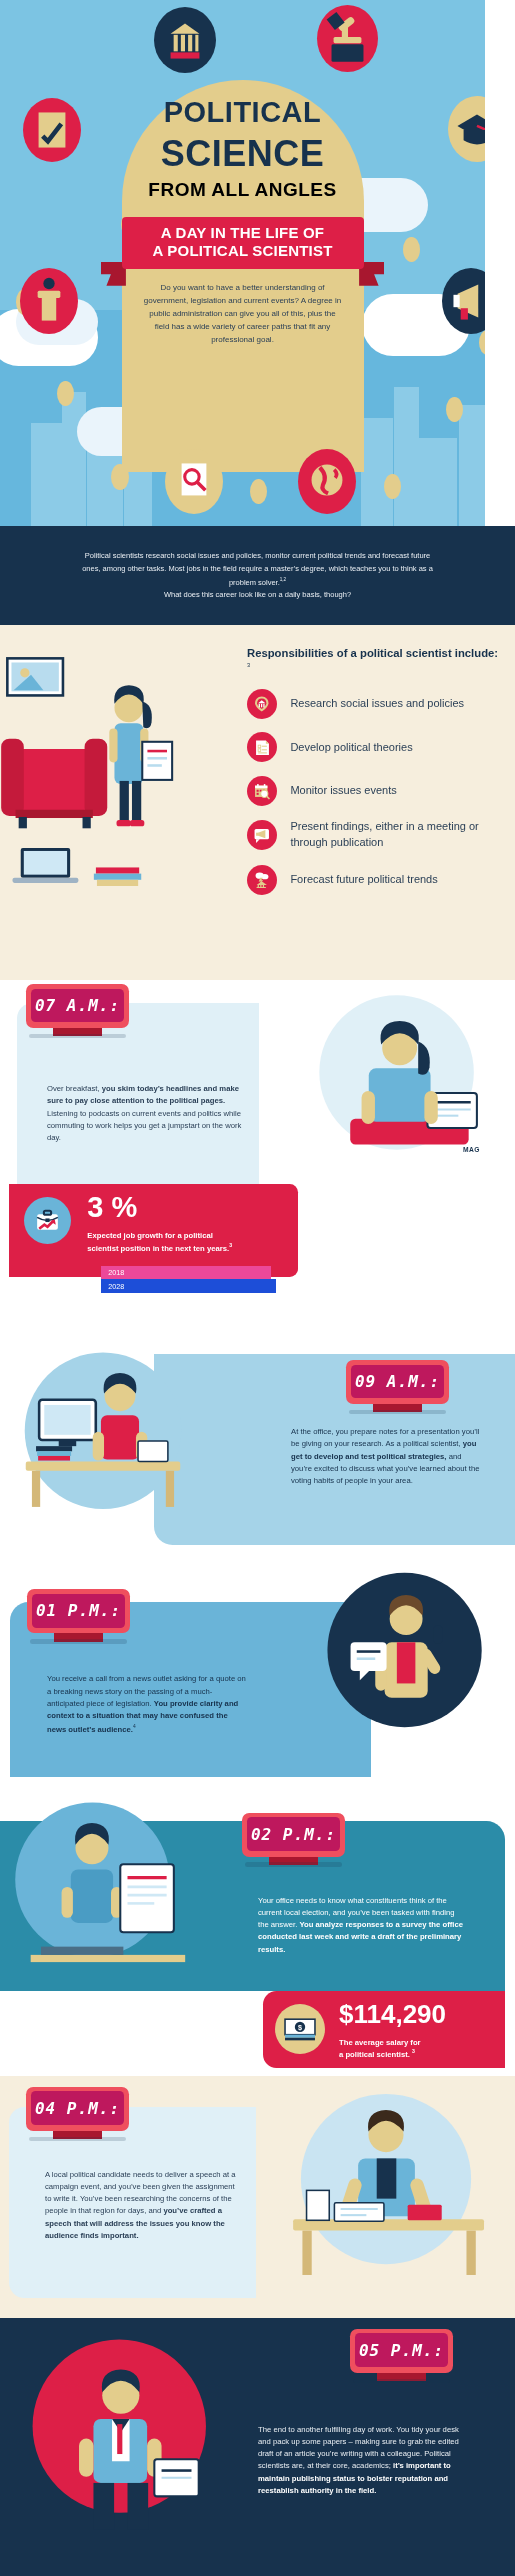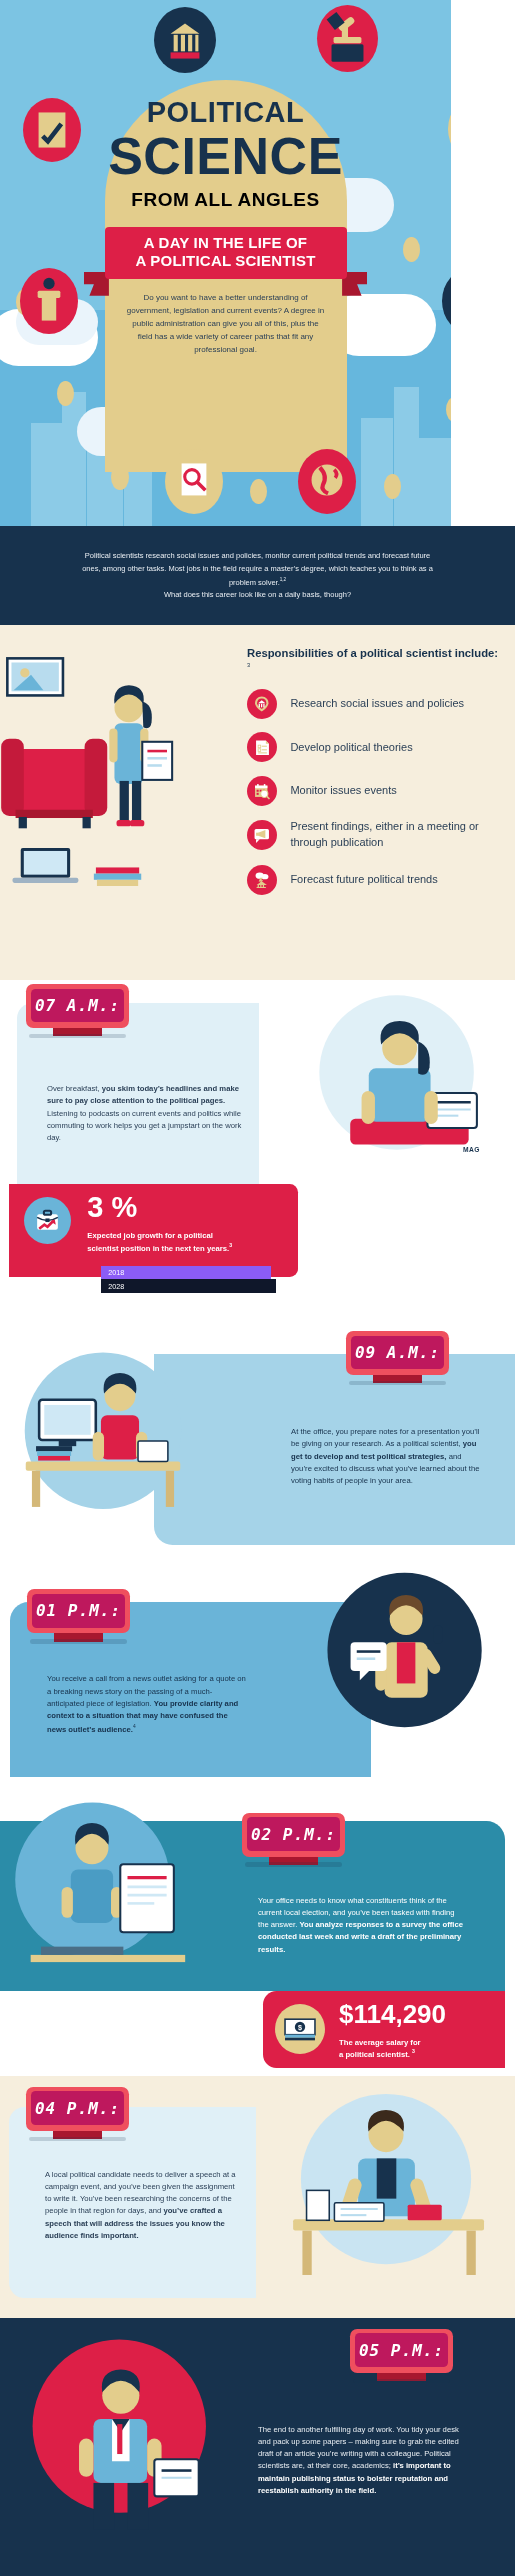--- a/index.html
+++ b/index.html
@@ -6,36 +6,36 @@
   html,body { background:#ffffff; }
   body {
     width:515px; margin:0 auto;
     font-family:"Liberation Sans", sans-serif;
     color:#17324d;
     -webkit-font-smoothing:antialiased;
   }
   .page { width:515px; position:relative; overflow:hidden; }
 
   
-  .hero { position:relative; width:451px; height:526px; background:#7cc4e3; overflow:hidden; }
+  .hero { position:relative; width:485px; height:526px; background:#7cc4e3; overflow:hidden; }
   .sky-city { position:absolute; left:0; bottom:0; width:100%; height:216px; background:#66b7dd; }
   .bldg { position:absolute; bottom:0; background:#8ccbe7; }
   .cloud { position:absolute; background:#eaf4fb; border-radius:31px; }
   .cloud.w { background:#ffffff; }
   .confetti { position:absolute; background:#e3cd8c; border-radius:50%; }
 
   .hero-dome {
     position:absolute; left:50%; transform:translateX(-50%);
     top:80px; width:242px; height:392px;
     background:#e3cd8c;
     border-radius:121px 121px 0 0;
   }
   .hero-inner { position:absolute; left:50%; transform:translateX(-50%); top:98px; width:242px; text-align:center; z-index:6; }
   .h-title1 { font-size:29px; font-weight:bold; letter-spacing:0.5px; color:#17324d; line-height:1.0; }
-  .h-title2 { font-size:52px; font-weight:bold; letter-spacing:0.5px; color:#17324d; line-height:1.0; margin-top:3px; }
+  .h-title2 { font-size:36px; font-weight:bold; letter-spacing:0.5px; color:#17324d; line-height:1.0; margin-top:9px; }
   .h-title3 { font-size:19px; font-weight:bold; letter-spacing:0.5px; color:#000000; margin-top:7.2px; }
 
   .ribbon-wrap { position:relative; margin-top:15.5px; }
   .ribbon { position:relative; background:#dd1f47; color:#fff; border-radius:4.1px;
             padding:7.2px 5.2px 8.2px; font-size:15px; font-weight:bold; line-height:1.22; letter-spacing:0.2px; width:242px; margin:0 auto; z-index:3; }
   .ribbon-tail-l, .ribbon-tail-r { position:absolute; top:45px; width:25px; height:24px; background:#a8172f; z-index:1; }
   .ribbon-tail-l { left:-20.6px; clip-path:polygon(0 0,100% 0,100% 100%,22% 100%,40% 52%,0 52%); }
   .ribbon-tail-r { right:-20.6px; clip-path:polygon(0 0,100% 0,100% 52%,60% 52%,78% 100%,0 100%); }
 
   .hero-para { margin-top:13.4px; font-size:8px; line-height:1.62; color:#2a3f56; padding:0 21.6px; }
@@ -74,22 +74,22 @@
   .ptxt { font-size:7.7px; line-height:1.6; }
   .ptxt b { font-weight:bold; }
   .ptxt sup { font-size:4.9px; }
 
   
   .stat-red { background:#dd1f47; color:#fff; position:relative; }
   .stat-num { font-size:29px; font-weight:bold; line-height:1; }
   .stat-cap { font-size:7.7px; font-weight:bold; line-height:1.4; margin-top:4.1px; }
   .stat-cap sup { font-size:5.2px; }
   .bar { height:13.4px; display:flex; align-items:center; padding-left:7.2px; color:#fff; font-size:7.2px; }
-  .bar.y2018 { background:#8b5cf6; }
-  .bar.y2028 { background:#0f172a;text-align:right; }
+  .bar.y2018 { background:#ec4899; }
+  .bar.y2028 { background:#1d4ed8;text-align:right; }
 
   
   .cta { background:#e3cd8c; padding:23px 0 15.5px; position:relative; text-align:center; }
 </style>
 </head>
 <body>
 
 <div class="page">
 
   <section class="hero">
@@ -412,21 +412,21 @@
         <rect x="40" y="240" width="300" height="18" rx="4" fill="#e3cd8c"></rect>
         <rect x="52" y="258" width="16" height="70" fill="#d4b878"></rect>
         <rect x="312" y="258" width="16" height="70" fill="#d4b878"></rect>
         <rect x="60" y="210" width="70" height="10" fill="#17324d"></rect>
         <rect x="62" y="220" width="66" height="9" fill="#6ab4d8"></rect>
         <rect x="64" y="229" width="62" height="9" fill="#dd1f47"></rect>
         <rect x="258" y="200" width="58" height="40" rx="3" fill="#fff" stroke="#17324d" stroke-width="3"></rect>
       </svg>
     </div>
 
-    <div class="clock" style="position:absolute;right:66px;top:3px;border-radius:7px;">
+    <div class="clock" style="position:absolute;right:66px;top:32px;border-radius:7px;">
       <div class="body"></div>
       <div class="screen">
           <span class="digits">09 A.M.:</span>
         </div>
       <div class="foot"></div>
         <div class="shadow"></div>
     </div>
 
     <p class="ptxt" style="position:absolute;left:291px;top:98px;width:191px;color:#17324d;">
       <span>At the office, you prepare notes for a presentation you’ll be giving on your research. As a political scientist, </span><b>you get to develop and test political strategies,</b><span> and you’re excited to discuss what you’ve learned about the voting habits of people in your area.</span>

